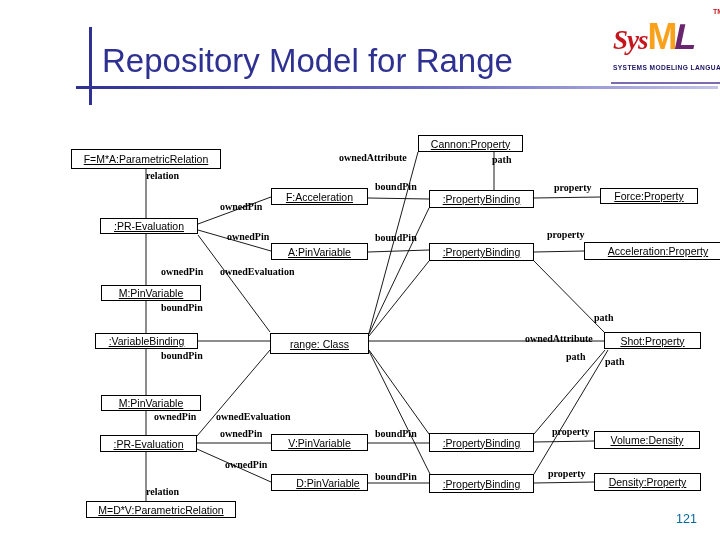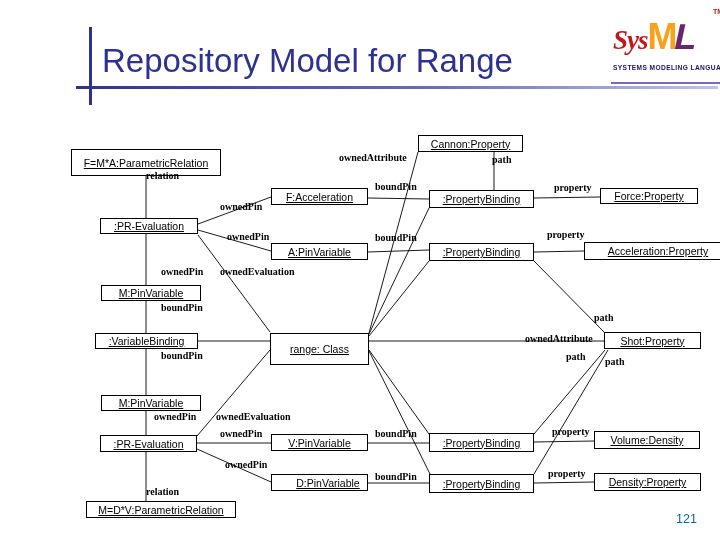--- a/index.html
+++ b/index.html
@@ -84,21 +84,21 @@
         <line x1="341" y1="336" x2="401" y2="261"></line>
         <line x1="341" y1="341" x2="576" y2="341"></line>
         <line x1="341" y1="350" x2="401" y2="434"></line>
         <line x1="341" y1="351" x2="402" y2="474"></line>
         <line x1="577" y1="350" x2="506" y2="434"></line>
         <line x1="580" y1="350" x2="506" y2="474"></line>
         <line x1="506" y1="442" x2="566" y2="441"></line>
         <line x1="506" y1="483" x2="566" y2="482"></line>
       </svg>
     <div>
-        <div class="node" style="left: 43px; top: 149px; width: 150px; height: 27px;">
+        <div class="node" style="left: 43px; top: 149px; width: 150px; height: 20px;">
           <span>F=M*A:ParametricRelation</span>
         </div>
         <div class="node" style="left: 72px; top: 218px; width: 98px; height: 16px;">
           <span>:PR-Evaluation</span>
         </div>
         <div class="node" style="left: 243px; top: 188px; width: 97px; height: 17px;">
           <span>F:Acceleration</span>
         </div>
         <div class="node" style="left: 243px; top: 243px; width: 97px; height: 17px;">
           <span>A:PinVariable</span>
@@ -117,21 +117,21 @@
         </div>
         <div class="node" style="left: 556px; top: 242px; width: 148px; height: 18px;">
           <span>Acceleration:Property</span>
         </div>
         <div class="node" style="left: 73px; top: 285px; width: 100px; height: 16px;">
           <span>M:PinVariable</span>
         </div>
         <div class="node" style="left: 67px; top: 333px; width: 103px; height: 16px;">
           <span>:VariableBinding</span>
         </div>
-        <div class="node" style="left: 242px; top: 333px; width: 99px; height: 32px;">
+        <div class="node" style="left: 242px; top: 333px; width: 99px; height: 21px;">
           <span>range: Class</span>
         </div>
         <div class="node" style="left: 576px; top: 332px; width: 97px; height: 17px;">
           <span>Shot:Property</span>
         </div>
         <div class="node" style="left: 73px; top: 395px; width: 100px; height: 16px;">
           <span>M:PinVariable</span>
         </div>
         <div class="node" style="left: 72px; top: 435px; width: 97px; height: 17px;">
           <span>:PR-Evaluation</span>

